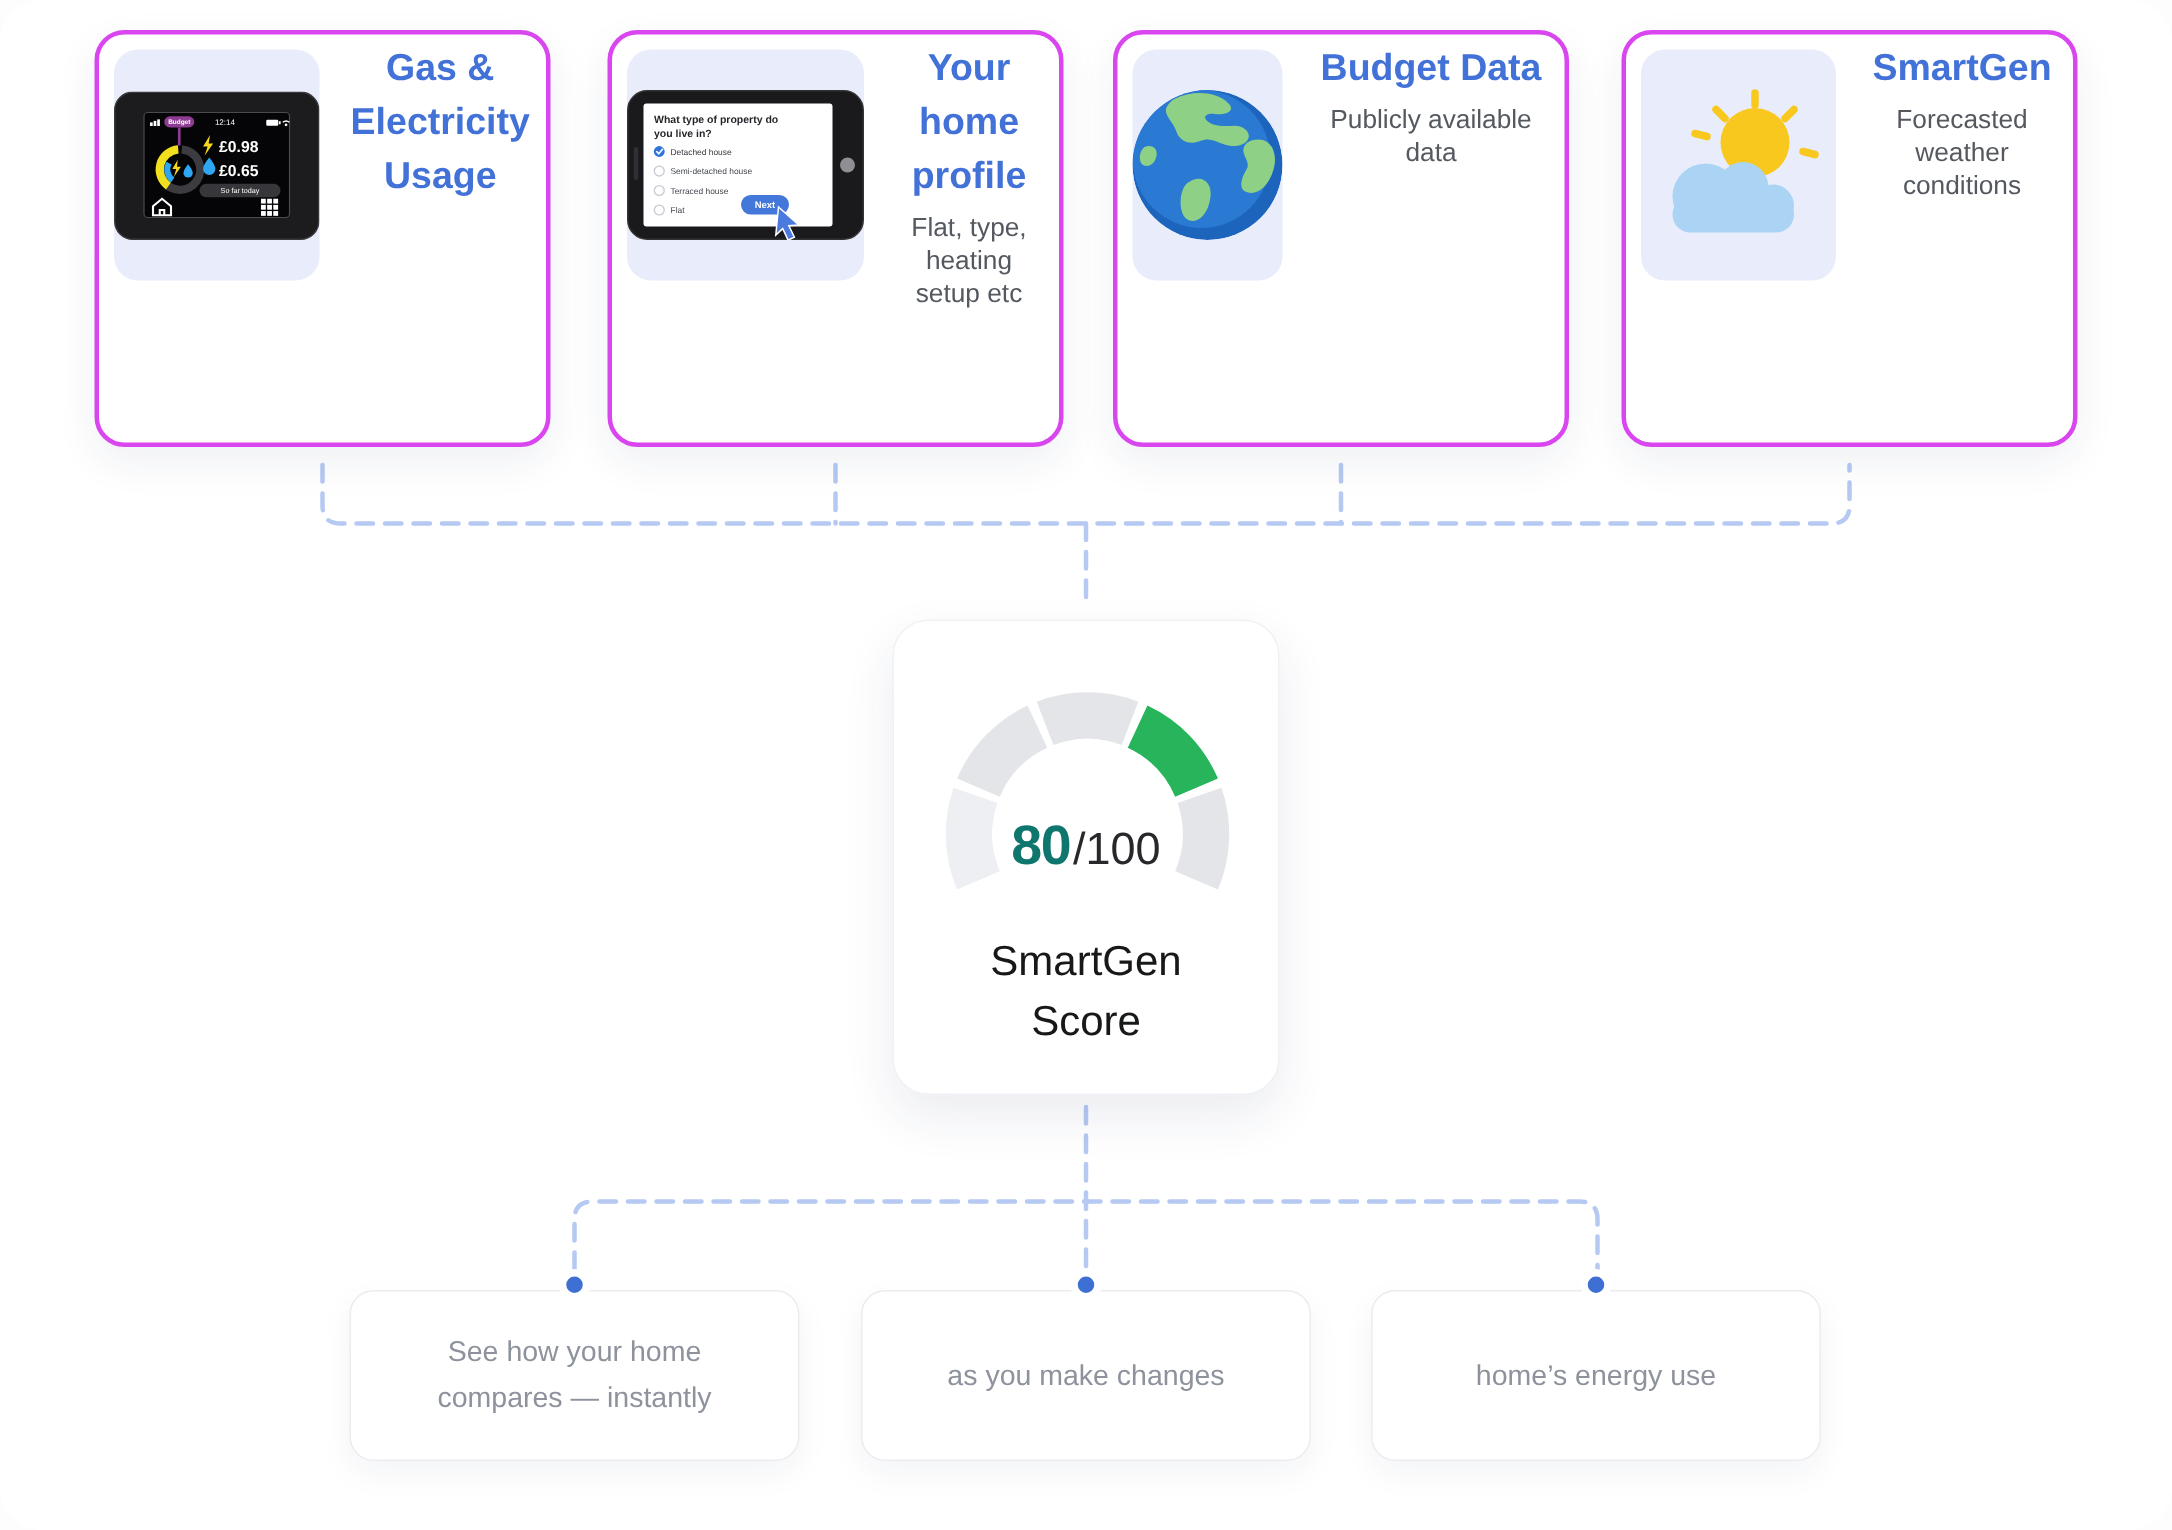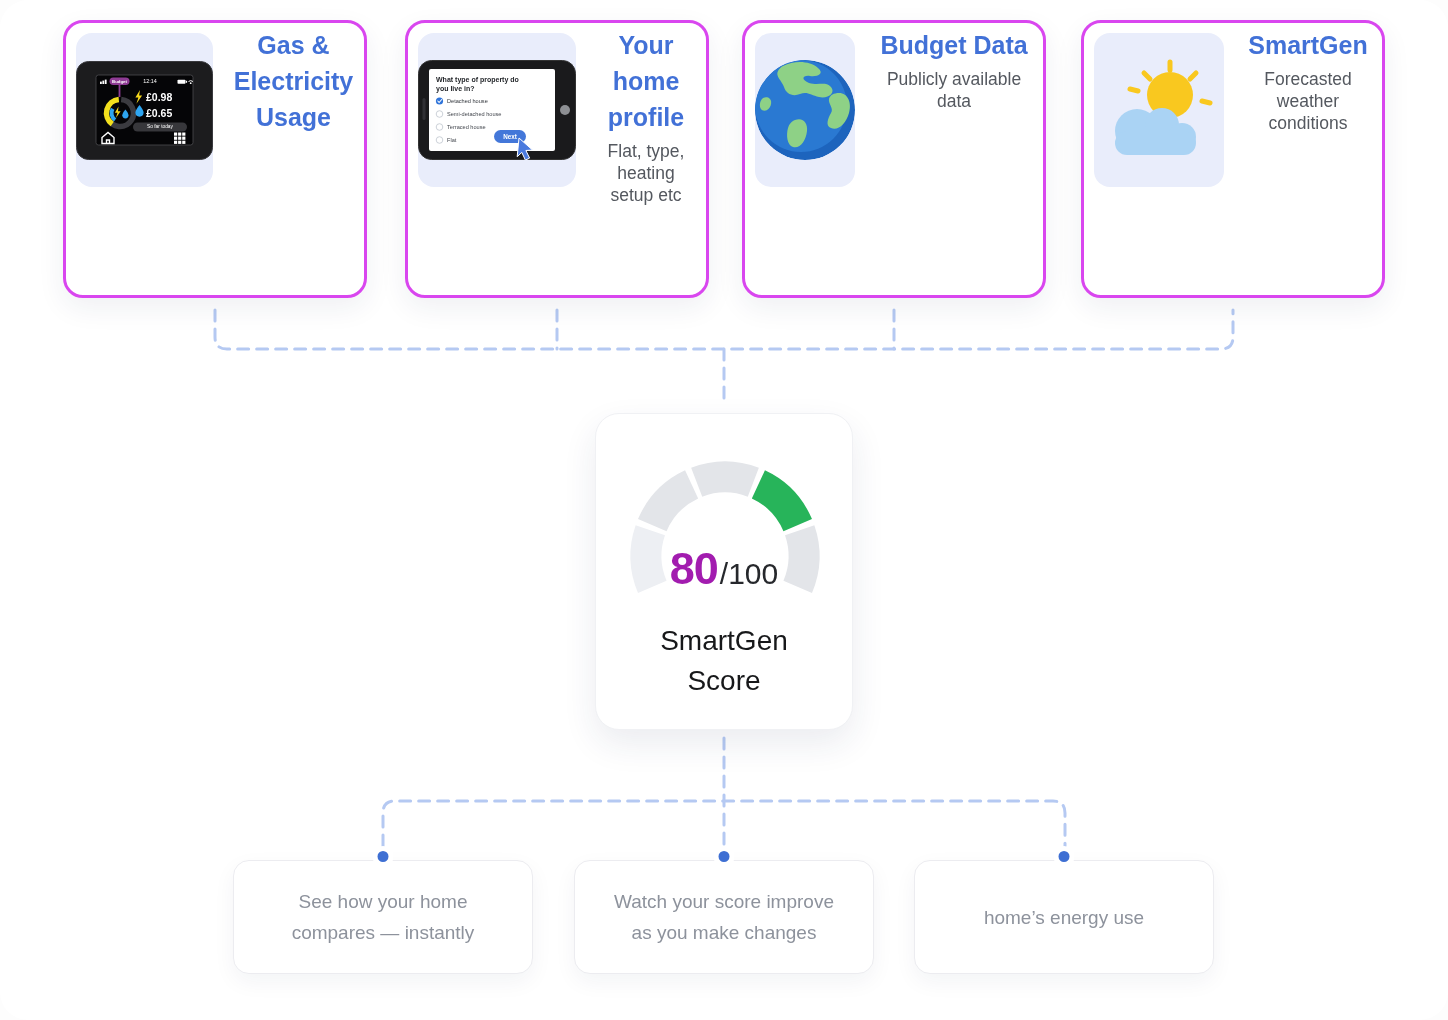--- a/index.html
+++ b/index.html
@@ -41,21 +41,21 @@
   .score-card {
     position:absolute; left:595px; top:413px; width:258px; height:317px;
     background:#fff; border:1px solid #f0f1f4; border-radius:24px;
     box-shadow:0 14px 34px rgba(28,42,84,.09);
   }
   .gauge-svg { position:absolute; left:19px; top:40px; }
   .score-line {
     position:absolute; top:129px; left:0; width:100%;
     display:flex; align-items:baseline; justify-content:center; gap:2px;
   }
-  .score-val { font-size:45px; font-weight:800; color:#a21caf; letter-spacing:-1px; }
+  .score-val { font-size:37px; font-weight:800; color:#0f766e; letter-spacing:-1px; }
   .score-den { font-size:30px; font-weight:400; color:#26282c; }
   .score-label {
     position:absolute; top:207px; left:0; width:100%; text-align:center;
     font-size:28px; font-weight:500; color:#17181a; line-height:40px;
   }
 
   
   .benefit-card {
     position:absolute; top:860px; width:300px; height:114px;
     background:#fff; border:1px solid #ececf0; border-radius:16px;
@@ -241,21 +241,20 @@
     </div>
   </div>
 
   <div class="benefit-card b1">
     <div class="branch-dot"></div>
     <div class="benefit-line">See how your home</div>
     <div class="benefit-line">compares — instantly</div>
   </div>
   <div class="benefit-card b2">
     <div class="branch-dot"></div>
-    <div class="benefit-line">Watch your score improve</div>
     <div class="benefit-line">as you make changes</div>
   </div>
   <div class="benefit-card b3">
     <div class="branch-dot"></div>
     <div class="benefit-line">home’s energy use</div>
   </div>
 
 </div>
 
 </body></html>

